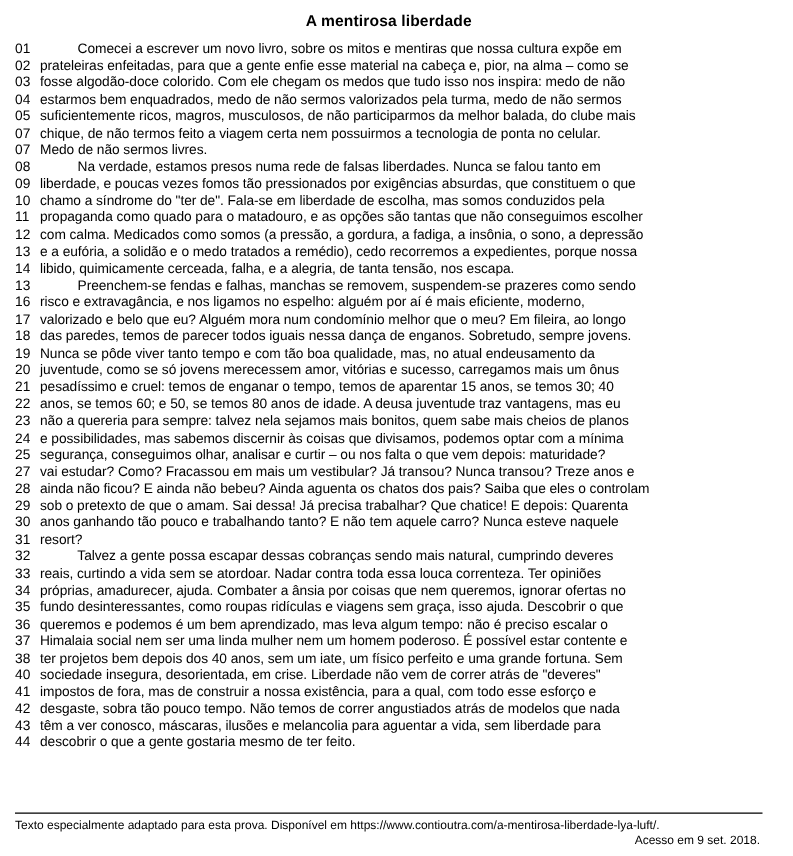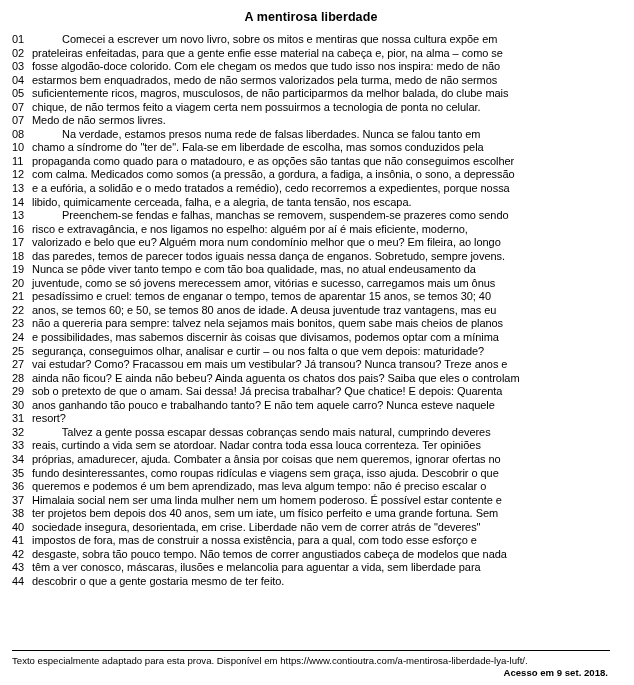--- a/index.html
+++ b/index.html
@@ -65,21 +65,20 @@
     padding-top: 4px;
   }
   .source-line {
     font-size: 9.6px;
     line-height: 12px;
     text-align: left;
   }
   .source-line.right {
     text-align: right;
     padding-right: 2px;
-    font-weight: bold;
   }
 </style>
 </head>
 <body>
 
 <div class="page">
 
   <div class="doc-title">A mentirosa liberdade</div>
 
   <div class="text-body">
@@ -109,20 +108,24 @@
     </div>
     <div class="line-row">
       <span class="line-num">07</span>
       <span class="line-text">Medo de não sermos livres.</span>
     </div>
     <div class="line-row">
       <span class="line-num">08</span>
       <span class="line-text">          Na verdade, estamos presos numa rede de falsas liberdades. Nunca se falou tanto em</span>
     </div>
     <div class="line-row">
+      <span class="line-num">09</span>
+      <span class="line-text">liberdade, e poucas vezes fomos tão pressionados por exigências absurdas, que constituem o que</span>
+    </div>
+    <div class="line-row">
       <span class="line-num">10</span>
       <span class="line-text">chamo a síndrome do "ter de". Fala-se em liberdade de escolha, mas somos conduzidos pela</span>
     </div>
     <div class="line-row">
       <span class="line-num">11</span>
       <span class="line-text">propaganda como quado para o matadouro, e as opções são tantas que não conseguimos escolher</span>
     </div>
     <div class="line-row">
       <span class="line-num">12</span>
       <span class="line-text">com calma. Medicados como somos (a pressão, a gordura, a fadiga, a insônia, o sono, a depressão</span>
@@ -230,21 +233,21 @@
     <div class="line-row">
       <span class="line-num">40</span>
       <span class="line-text">sociedade insegura, desorientada, em crise. Liberdade não vem de correr atrás de "deveres"</span>
     </div>
     <div class="line-row">
       <span class="line-num">41</span>
       <span class="line-text">impostos de fora, mas de construir a nossa existência, para a qual, com todo esse esforço e</span>
     </div>
     <div class="line-row">
       <span class="line-num">42</span>
-      <span class="line-text">desgaste, sobra tão pouco tempo. Não temos de correr angustiados cabeça de modelos que nada</span>
+      <span class="line-text">desgaste, sobra tão pouco tempo. Não temos de correr angustiados atrás de modelos que nada</span>
     </div>
     <div class="line-row">
       <span class="line-num">43</span>
       <span class="line-text">têm a ver conosco, máscaras, ilusões e melancolia para aguentar a vida, sem liberdade para</span>
     </div>
     <div class="line-row">
       <span class="line-num">44</span>
       <span class="line-text">descobrir o que a gente gostaria mesmo de ter feito.</span>
     </div>
   </div>

